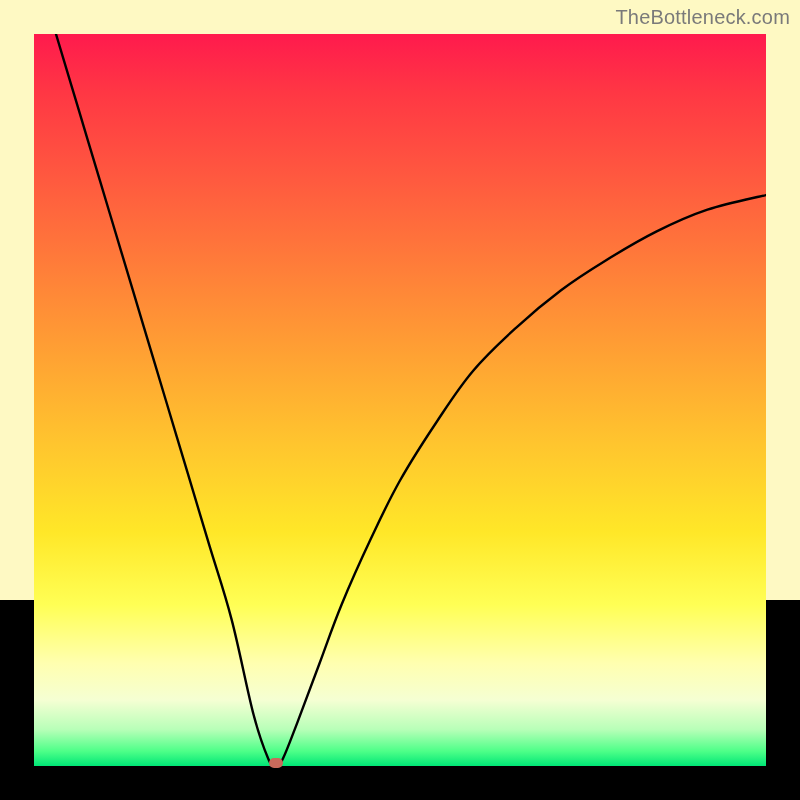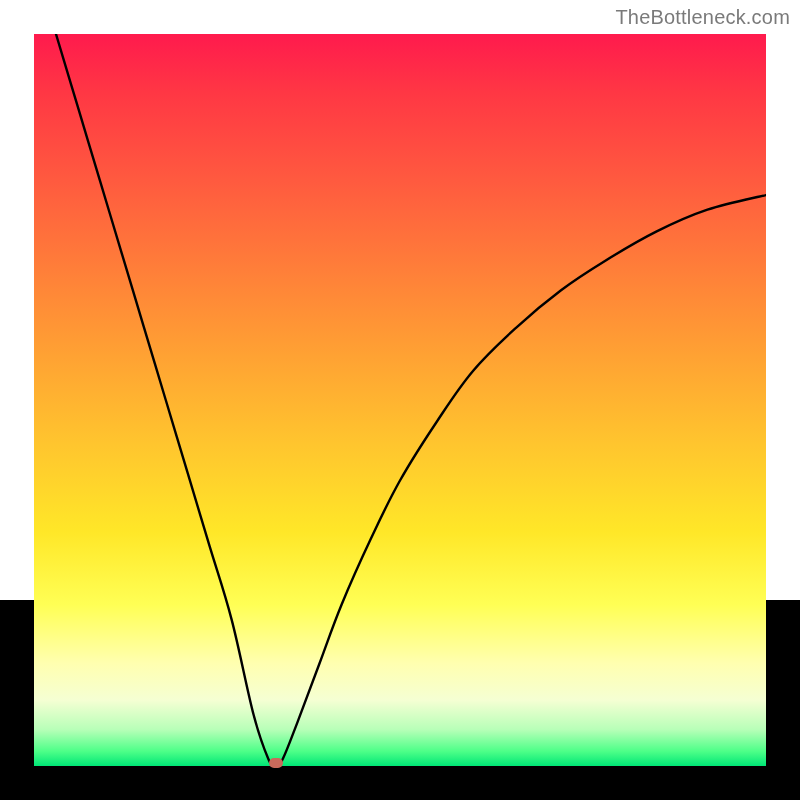--- a/index.html
+++ b/index.html
@@ -10,21 +10,21 @@
     background: #000;
     overflow: hidden;
     font-family: Arial, Helvetica, sans-serif;
   }
   .frame {
     position: absolute;
     left: 0;
     top: 0;
     width: 800px;
     height: 600px;
-    background: #ffffff;
+    background: #fef9c3;
   }
   .plot-area {
     position: absolute;
     left: 34px;
     top: 34px;
     width: 732px;
     height: 732px;
     
     background: linear-gradient(
       to bottom,

